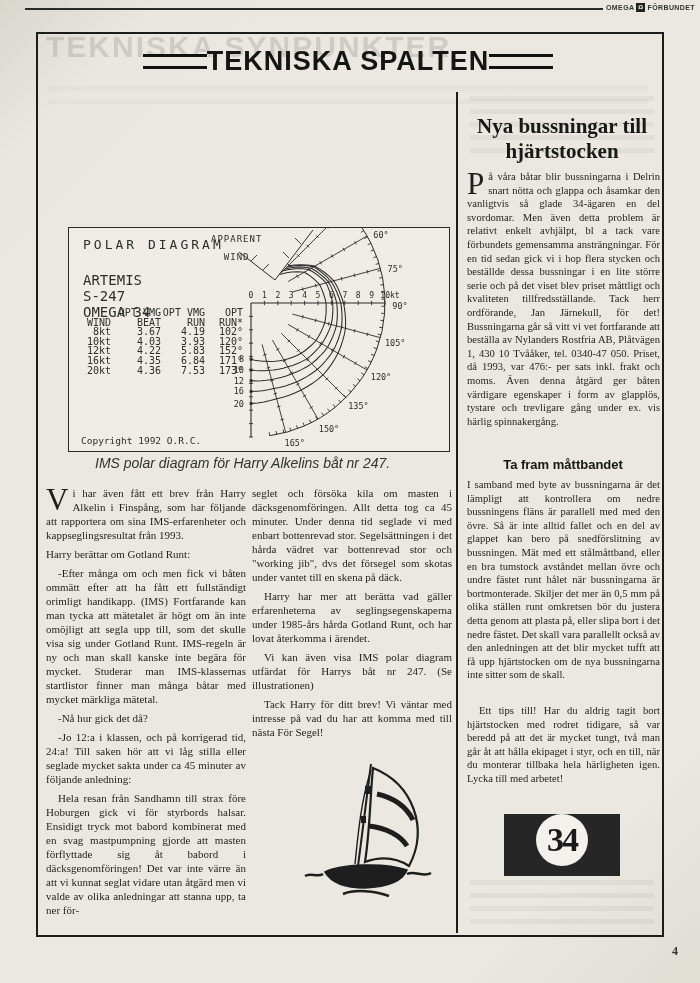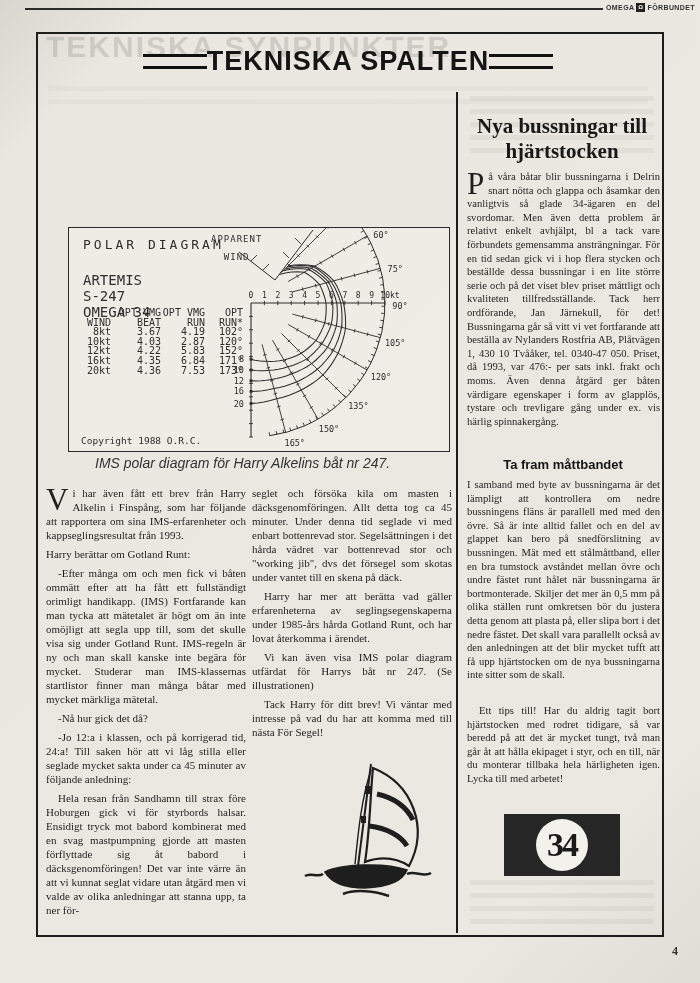--- a/index.html
+++ b/index.html
@@ -59,21 +59,21 @@
   .sb{left:467px;width:193px;font-size:10.6px;line-height:13.6px;text-align:justify;color:#1f1f1f;}
   #sb-title{left:464px;top:102px;width:196px;text-align:center;font-weight:bold;
     font-size:21px;line-height:25px;color:#181818;margin-top:12px;}
   #sb-p1{top:170px;}
   #sb-subhead{left:467px;top:457px;width:192px;text-align:center;font-family:"Liberation Sans",sans-serif;
     font-weight:bold;font-size:13px;color:#161616;}
   #sb-p2{top:478px;}
   #sb-p3{top:704px;}
   
   #logo34{left:504px;top:814px;width:116px;height:62px;background:#262626;display:flex;
-    align-items:center;justify-content:center;}
+    justify-content:center;}
   #logo34-circle{width:52px;height:52px;background:#f2f1ec;border-radius:50%;display:flex;
     align-items:center;justify-content:center;}
   #logo34-num{font-weight:bold;font-size:34px;color:#1a1a1a;letter-spacing:-2px;}
   #page-number{left:672px;top:944px;font-weight:bold;font-size:12px;color:#333;}
   #sailboat{left:295px;top:760px;}
 </style>
 </head>
 <body>
 
 <div id="page">
@@ -284,21 +284,21 @@
         </div>
         <div class="pd-row">
           <span class="pd-cell c0">8kt</span>
           <span class="pd-cell c1">3.67</span>
           <span class="pd-cell c2">4.19</span>
           <span class="pd-cell c3">102°</span>
         </div>
         <div class="pd-row">
           <span class="pd-cell c0">10kt</span>
           <span class="pd-cell c1">4.03</span>
-          <span class="pd-cell c2">2.87</span>
+          <span class="pd-cell c2">3.93</span>
           <span class="pd-cell c3">120°</span>
         </div>
         <div class="pd-row">
           <span class="pd-cell c0">12kt</span>
           <span class="pd-cell c1">4.22</span>
           <span class="pd-cell c2">5.83</span>
           <span class="pd-cell c3">152°</span>
         </div>
         <div class="pd-row">
           <span class="pd-cell c0">16kt</span>
@@ -306,21 +306,21 @@
           <span class="pd-cell c2">6.84</span>
           <span class="pd-cell c3">171°</span>
         </div>
         <div class="pd-row">
           <span class="pd-cell c0">20kt</span>
           <span class="pd-cell c1">4.36</span>
           <span class="pd-cell c2">7.53</span>
           <span class="pd-cell c3">173°</span>
         </div>
       </div>
-    <div class="abs" id="pd-copyright">Copyright 1988 O.R.C.</div>
+    <div class="abs" id="pd-copyright">Copyright 1992 O.R.C.</div>
   </div>
   <div class="abs" id="caption">IMS polar diagram för Harry Alkelins båt nr 247.</div>
 
   <div class="abs bodycol" id="col1">
     <p><span class="dropcap">V</span><span>i har även fått ett brev från Harry Alkelin i Finspång, som har följande att rapportera om sina IMS-erfarenheter och kappseglingsresultat från 1993.</span></p>
     <p>Harry berättar om Gotland Runt:</p>
     <p class="ind">-Efter många om och men fick vi båten ommätt efter att ha fått ett fullständigt orimligt handikapp. (IMS) Fortfarande kan man tycka att mätetalet är högt om än inte omöjligt att segla upp till, som det skulle visa sig under Gotland Runt. IMS-regeln är ny och man skall kanske inte begära för mycket. Studerar man IMS-klassernas startlistor finner man många båtar med mycket märkliga mätetal.</p>
     <p class="ind">-Nå hur gick det då?</p>
     <p class="ind">-Jo 12:a i klassen, och på korrigerad tid, 24:a! Till saken hör att vi låg stilla eller seglade mycket sakta under ca 45 minuter av följande anledning:</p>
     <p class="ind">Hela resan från Sandhamn till strax före Hoburgen gick vi för styrbords halsar. Ensidigt tryck mot babord kombinerat med en svag mastpumpning gjorde att masten förflyttade sig åt babord i däcksgenomföringen! Det var inte värre än att vi kunnat seglat vidare utan åtgärd men vi valde av olika anledningar att stanna upp, ta ner för-</p>

